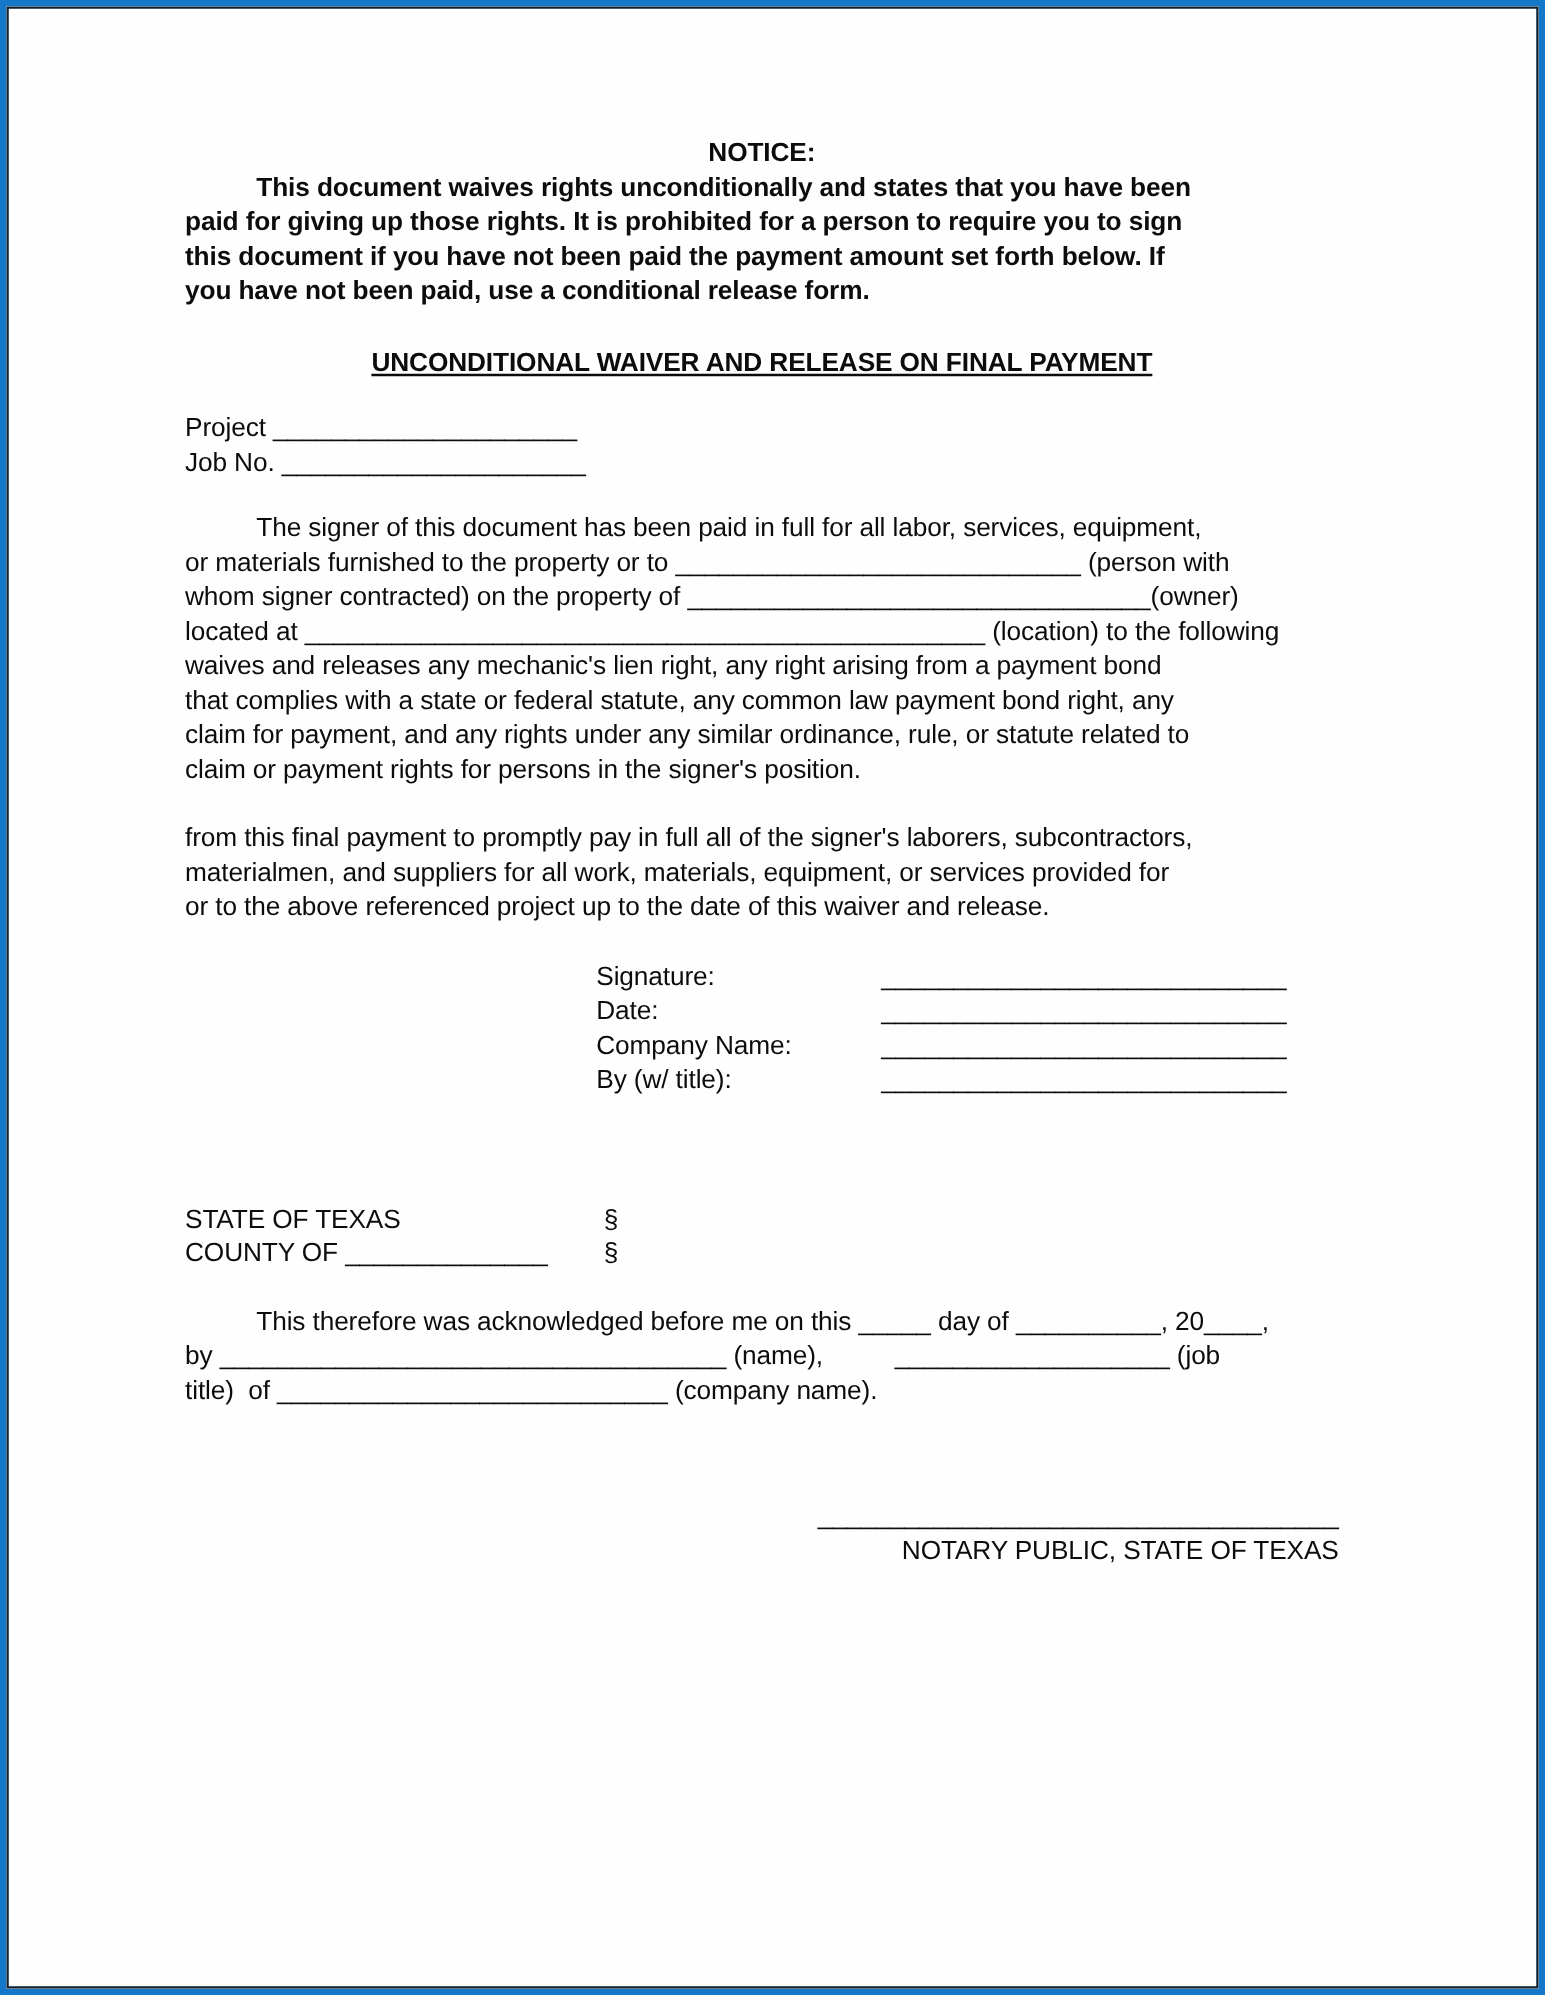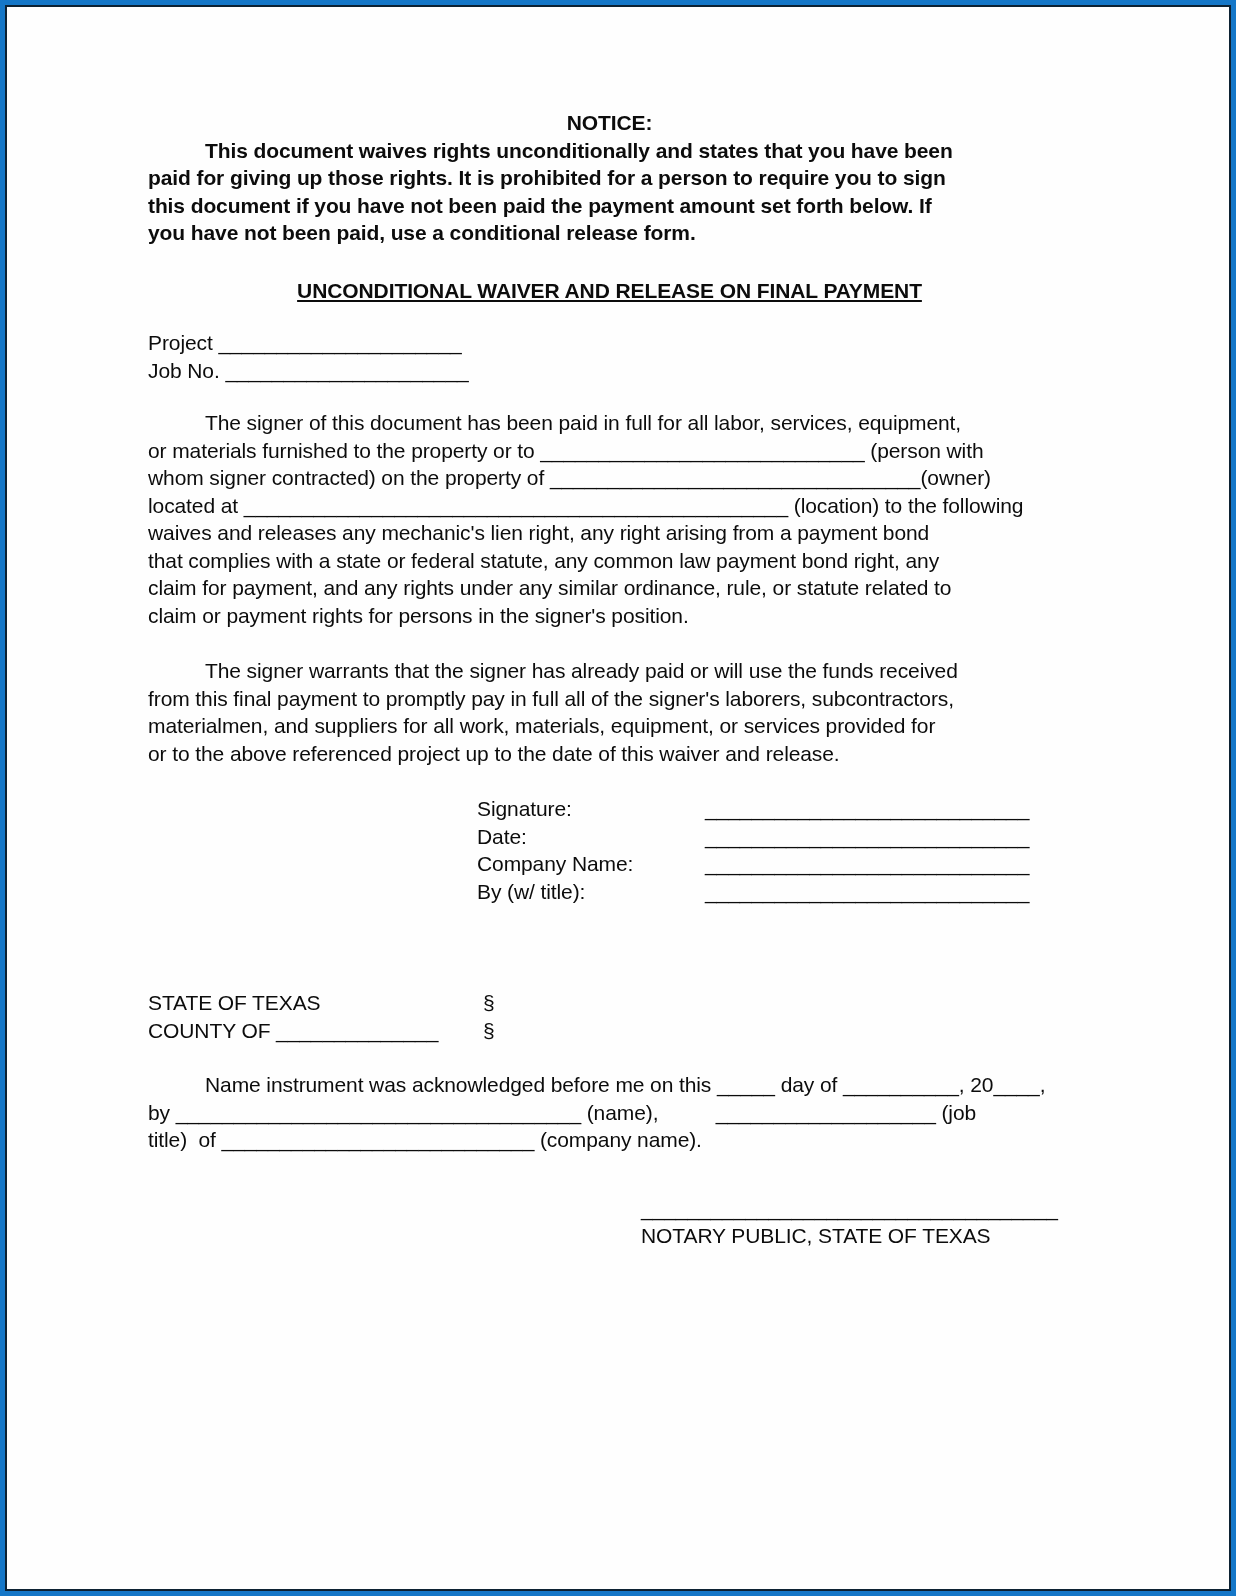--- a/index.html
+++ b/index.html
@@ -55,24 +55,24 @@
   }
   .venue-block { margin-top: 84px; }
   .venue-row { display: flex; }
   .venue-left {
     display: inline-block;
     width: 335px;
     flex: none;
   }
   .ack-block { margin-top: 27px; }
   .notary-block {
-    margin-top: 41px;
+    margin-top: 73px;
     width: 430px;
     margin-left: auto;
-    text-align: left;
+    text-align: right;
   }
 </style>
 </head>
 <body>
 
 <div class="page">
   <div class="sheet">
     <div class="content">
 
       <div>
@@ -95,21 +95,20 @@
         <div class="line">or materials furnished to the property or to ____________________________ (person with</div>
         <div class="line">whom signer contracted) on the property of ________________________________(owner)</div>
         <div class="line">located at _______________________________________________ (location) to the following</div>
         <div class="line">waives and releases any mechanic's lien right, any right arising from a payment bond</div>
         <div class="line">that complies with a state or federal statute, any common law payment bond right, any</div>
         <div class="line">claim for payment, and any rights under any similar ordinance, rule, or statute related to</div>
         <div class="line">claim or payment rights for persons in the signer's position.</div>
       </div>
 
       <div class="para2">
-        <div class="line indent">The signer warrants that the signer has already paid or will use the funds received</div>
         <div class="line">from this final payment to promptly pay in full all of the signer's laborers, subcontractors,</div>
         <div class="line">materialmen, and suppliers for all work, materials, equipment, or services provided for</div>
         <div class="line">or to the above referenced project up to the date of this waiver and release.</div>
       </div>
 
       <div class="sig-block">
         <div class="sig-row line">
           <span class="sig-label">Signature:</span>
           <span>____________________________</span>
         </div>
@@ -132,21 +131,21 @@
           <span class="venue-left">STATE OF TEXAS</span>
           <span>§</span>
         </div>
         <div class="venue-row line">
           <span class="venue-left">COUNTY OF ______________</span>
           <span>§</span>
         </div>
       </div>
 
       <div class="ack-block">
-        <div class="line indent">Name instrument was acknowledged before me on this _____ day of __________, 20____,</div>
+        <div class="line indent">This therefore was acknowledged before me on this _____ day of __________, 20____,</div>
         <div class="line">by ___________________________________ (name),          ___________________ (job</div>
         <div class="line">title)  of ___________________________ (company name).</div>
       </div>
 
       <div class="notary-block">
         <div class="line">____________________________________</div>
         <div class="line">NOTARY PUBLIC, STATE OF TEXAS</div>
       </div>
 
     </div>

